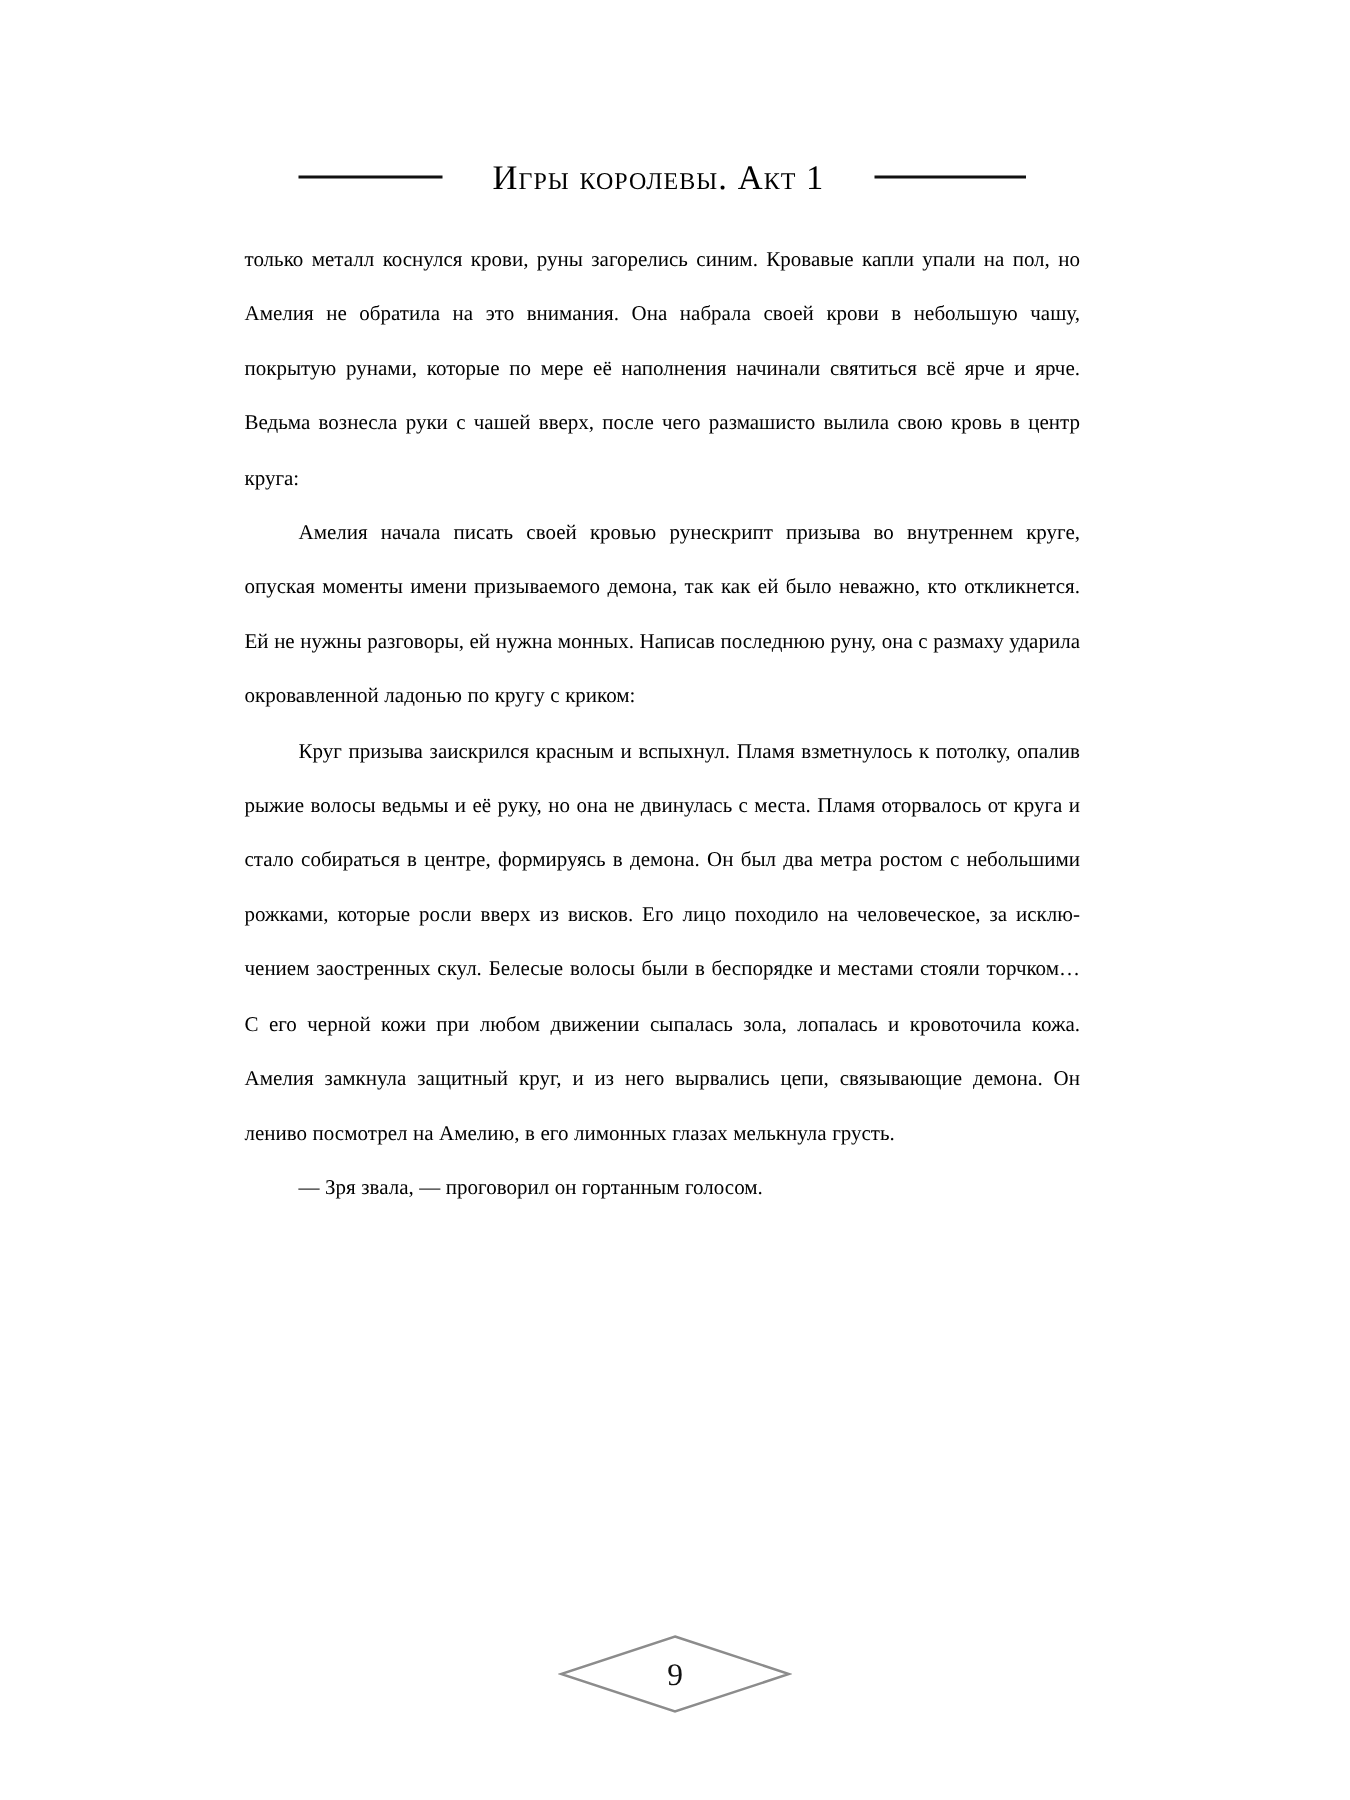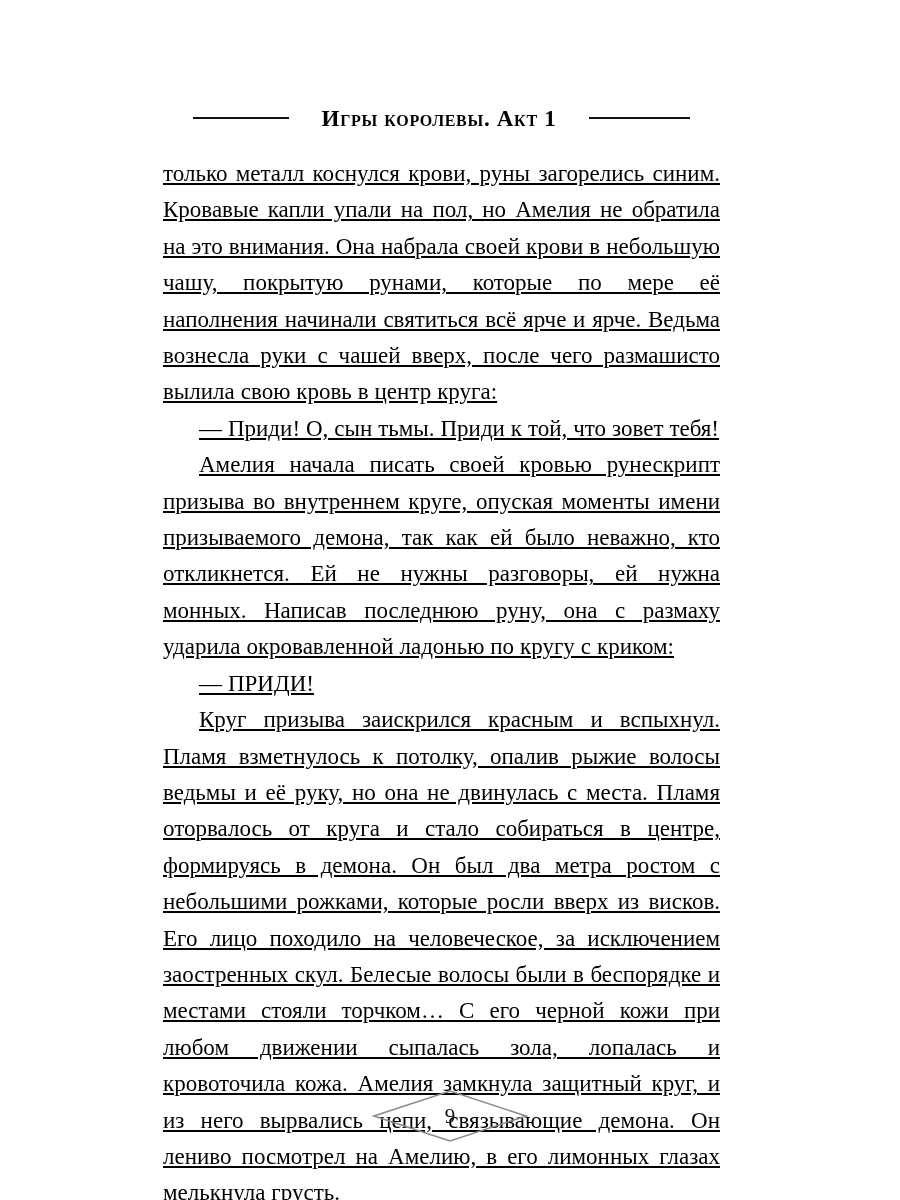--- a/index.html
+++ b/index.html
@@ -43,41 +43,39 @@
   .head-rule.right { width: 101px; margin-left: 33px; }
 
   .head-title {
     font-family: "Liberation Serif", "DejaVu Serif", serif;
     font-variant: small-caps;
     font-size: 23px;
     letter-spacing: 0.7px;
     white-space: nowrap;
     color: #000000;
     line-height: 1;
-    font-weight: bold;
   }
 
   
   .textblock {
     position: absolute;
     left: 163px;
     top: 156px;
     width: 557px;
   }
 
   .para {
     margin: 0;
-    font-size: 23px;
+    font-size: 14px;
     line-height: 36.4px;
     text-align: justify;
     text-justify: inter-word;
     text-indent: 36px;
     hyphens: manual;
     word-spacing: 0.2px;
-    text-decoration: underline;
   }
 
   
   .para.continued { text-indent: 0; }
 
   
   .para::after {
     content: "";
     display: inline-block;
     width: 100%;
@@ -128,23 +126,21 @@
 <div class="page">
 
   <div class="running-head">
     <span class="head-rule left"></span>
     <span class="head-title">Игры королевы. Акт 1</span>
     <span class="head-rule right"></span>
   </div>
 
   <div class="textblock">
     <p class="para continued nostretch">только металл коснулся крови, руны загорелись си­ним. Кровавые капли упали на пол, но Амелия не обратила на это внимания. Она набрала своей крови в небольшую чашу, покрытую рунами, которые по мере её наполнения начинали святиться всё ярче и ярче. Ведьма вознесла руки с чашей вверх, после чего размашисто вылила свою кровь в центр круга:</p>
-    <p class="para nostretch">— Приди! О, сын тьмы. Приди к той, что зовет тебя!</p>
     <p class="para nostretch">Амелия начала писать своей кровью рунескрипт призыва во внутреннем круге, опуская моменты имени призываемого демона, так как ей было не­важно, кто откликнется. Ей не нужны разговоры, ей нужна монных. Написав последнюю руну, она с раз­маху ударила окровавленной ладонью по кругу с криком:</p>
-    <p class="para nostretch">— ПРИДИ!</p>
     <p class="para nostretch">Круг призыва заискрился красным и вспыхнул. Пламя взметнулось к потолку, опалив рыжие волосы ведьмы и её руку, но она не двинулась с места. Пла­мя оторвалось от круга и стало собираться в центре, формируясь в демона. Он был два метра ростом с небольшими рожками, которые росли вверх из ви­сков. Его лицо походило на человеческое, за исклю­чением заостренных скул. Белесые волосы были в беспорядке и местами стояли торчком… С его чер­ной кожи при любом движении сыпалась зола, лопа­лась и кровоточила кожа. Амелия замкнула защит­ный круг, и из него вырвались цепи, связывающие демона. Он лениво посмотрел на Амелию, в его ли­монных глазах мелькнула грусть.</p>
     <p class="para nostretch">— Зря звала, — проговорил он гортанным голосом.</p>
   </div>
 
   <div class="folio">
     <div class="diamond-wrap">
       <svg viewBox="0 0 156 54" aria-hidden="true">
         <polygon points="78,2 154,27 78,52 2,27" fill="none" stroke="#8c8c8c" stroke-width="1.6" stroke-linejoin="miter"></polygon>
       </svg>
       <span class="folio-number">9</span>

